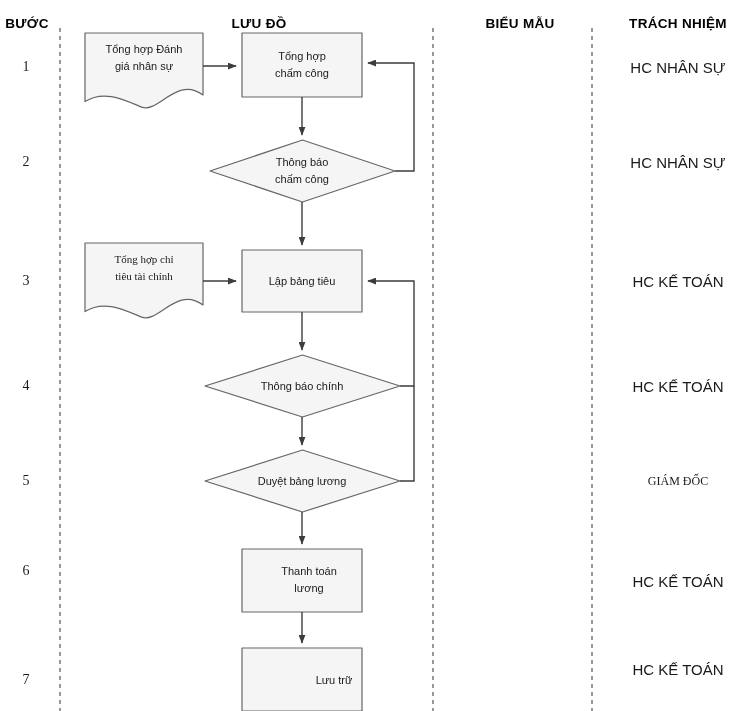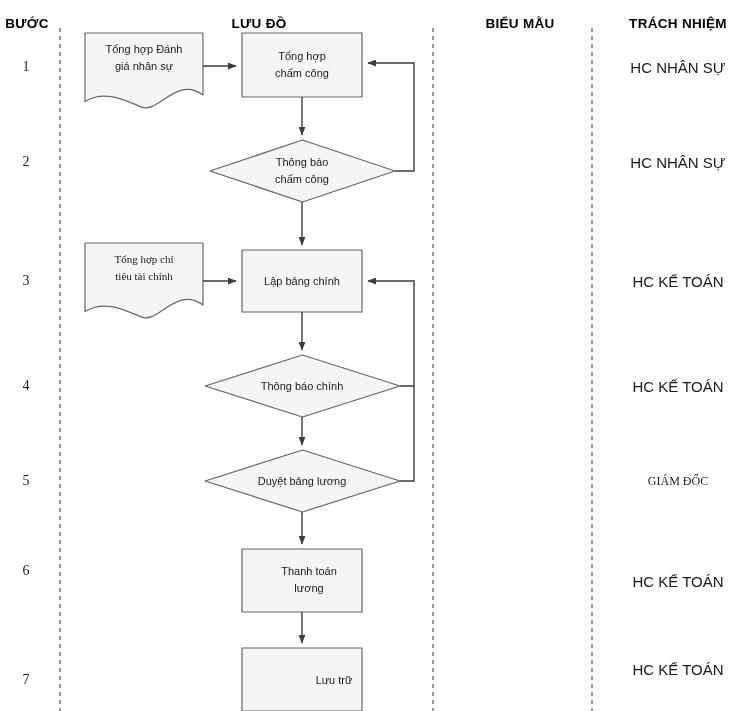--- a/index.html
+++ b/index.html
@@ -136,21 +136,21 @@
     </div>
   <div id="labels-layer">
       <div class="node-label" style="left: 144px; top: 58px;">Tổng hợp Đánh
 giá nhân sự</div>
       <div class="node-label" style="left: 302px; top: 65px;">Tổng hợp
 chấm công</div>
       <div class="node-label" style="left: 302px; top: 171px;">Thông báo
 chấm công</div>
       <div class="node-label" style="left: 144px; top: 268px; font-family: Liberation Serif, serif;">Tổng hợp chỉ
 tiêu tài chính</div>
-      <div class="node-label" style="left: 302px; top: 281px;">Lập bảng chính</div>
+      <div class="node-label" style="left: 302px; top: 281px;">Lập bảng tiêu</div>
       <div class="node-label" style="left: 302px; top: 386px;">Thông báo chính</div>
       <div class="node-label" style="left: 302px; top: 481px;">Duyệt bảng lương</div>
       <div class="node-label" style="left: 302px; top: 580px; margin-left: 7px;">Thanh toán
 lương</div>
       <div class="node-label" style="left: 302px; top: 680px; margin-left: 32px;">Lưu trữ</div>
     </div>
 
 </div>
 
 </body></html>

